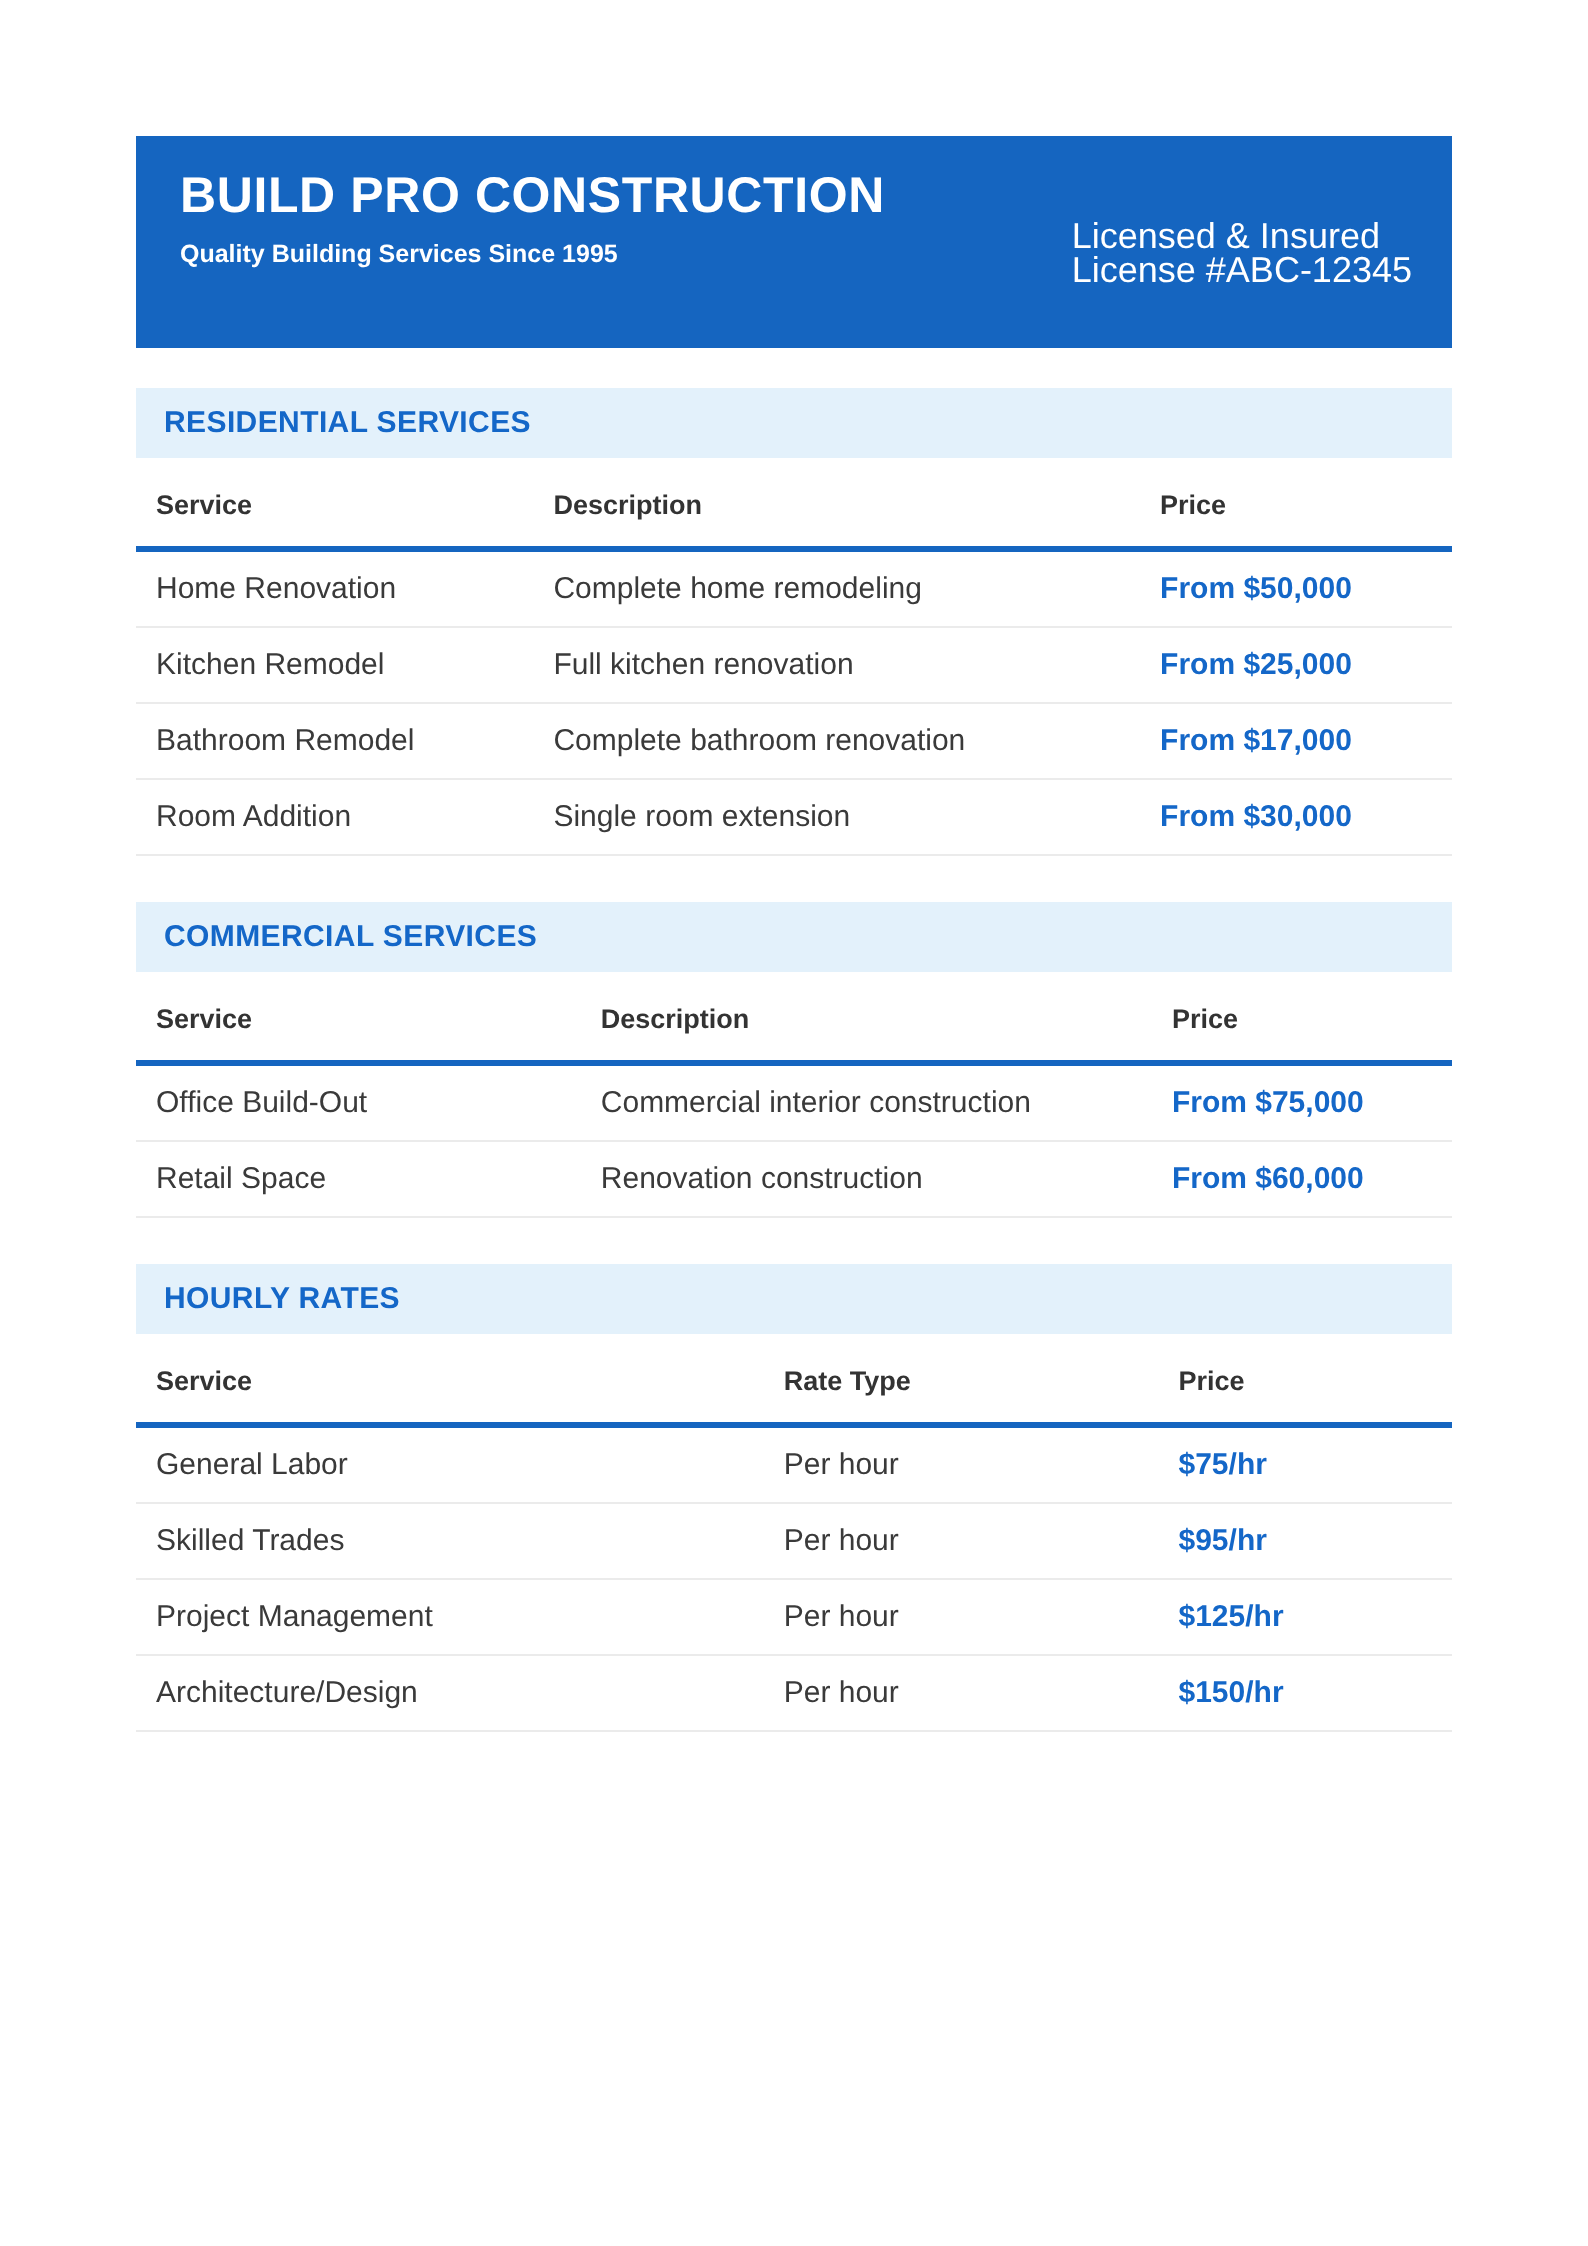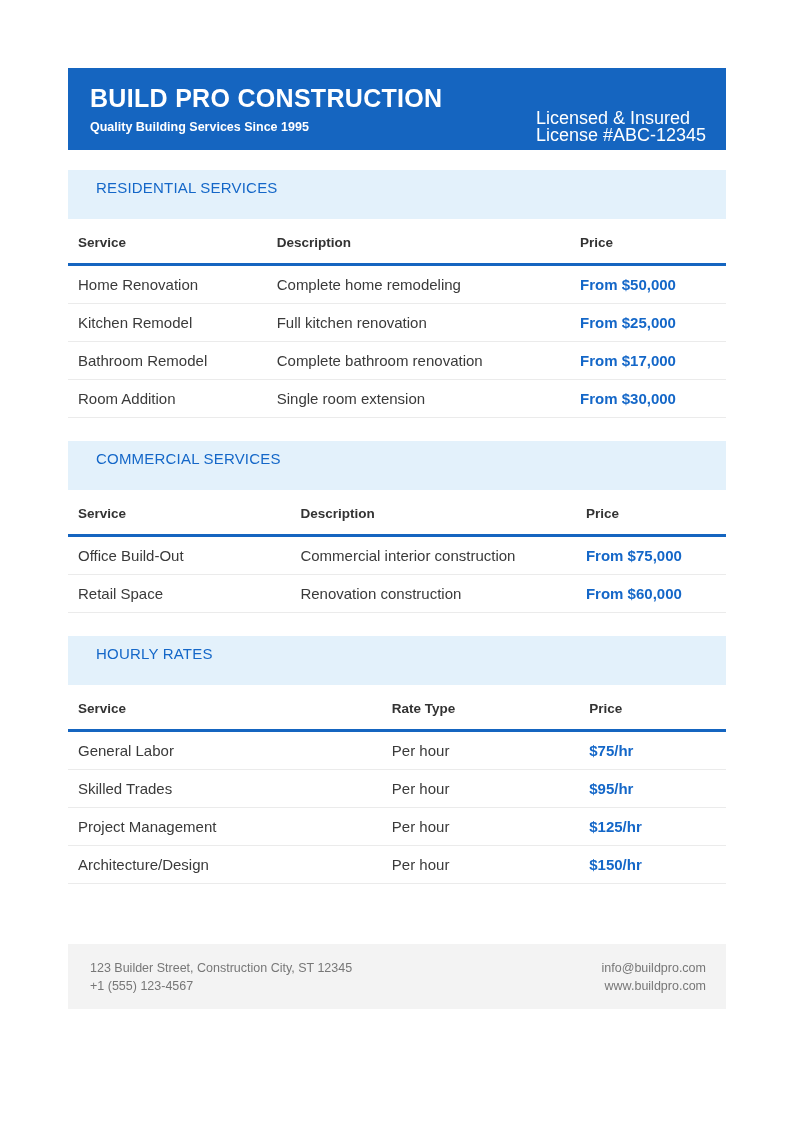--- a/index.html
+++ b/index.html
@@ -23,21 +23,21 @@
     overflow:hidden;
     margin:0 auto;
   }
   .page{width:794px;height:1123px;background:#fff;padding-top:68px;}
   .content{width:658px;margin:0 auto;}
 
   
   .banner{
     background:var(--header-bg);
     color:#ffffff;
-    height:82px;
+    height:106px;
     display:flex;
     justify-content:space-between;
     align-items:flex-start;
     padding:16px 20px 0 22px;
   }
   .banner h1{
     margin:0 0 7px 0;
     font-size:25px;
     font-weight:700;
     letter-spacing:0.3px;
@@ -48,24 +48,24 @@
     line-height:17px;
     margin-top:26px;
   }
 
   
   .section{margin-top:20px;margin-bottom:23px;}
   .band{
     background:var(--section-band-bg);
     color:var(--section-title-color);
     font-size:15px;
-    font-weight:400;
-    height:49px;
+    font-weight:700;
+    height:35px;
     line-height:35px;
-    padding-left:28px;
+    padding-left:14px;
     letter-spacing:0.2px;
   }
   table{
     width:100%;
     border-collapse:collapse;
     table-layout:fixed;
     margin-top:1px;
   }
   thead th{
     text-align:left;
@@ -228,25 +228,15 @@
               <tr>
                 <td>Architecture/Design</td>
                 <td>Per hour</td>
                 <td class="price">$150/hr</td>
               </tr>
             </tbody>
           </table>
         </section>
       </main>
 
-    <footer class="footer">
-      <div class="left">
-        <div>123 Builder Street, Construction City, ST 12345</div>
-        <div>+1 (555) 123-4567</div>
-      </div>
-      <div class="right">
-        <div>info@buildpro.com</div>
-        <div>www.buildpro.com</div>
-      </div>
-    </footer>
 
   </div>
 </div>
 
 </body></html>

